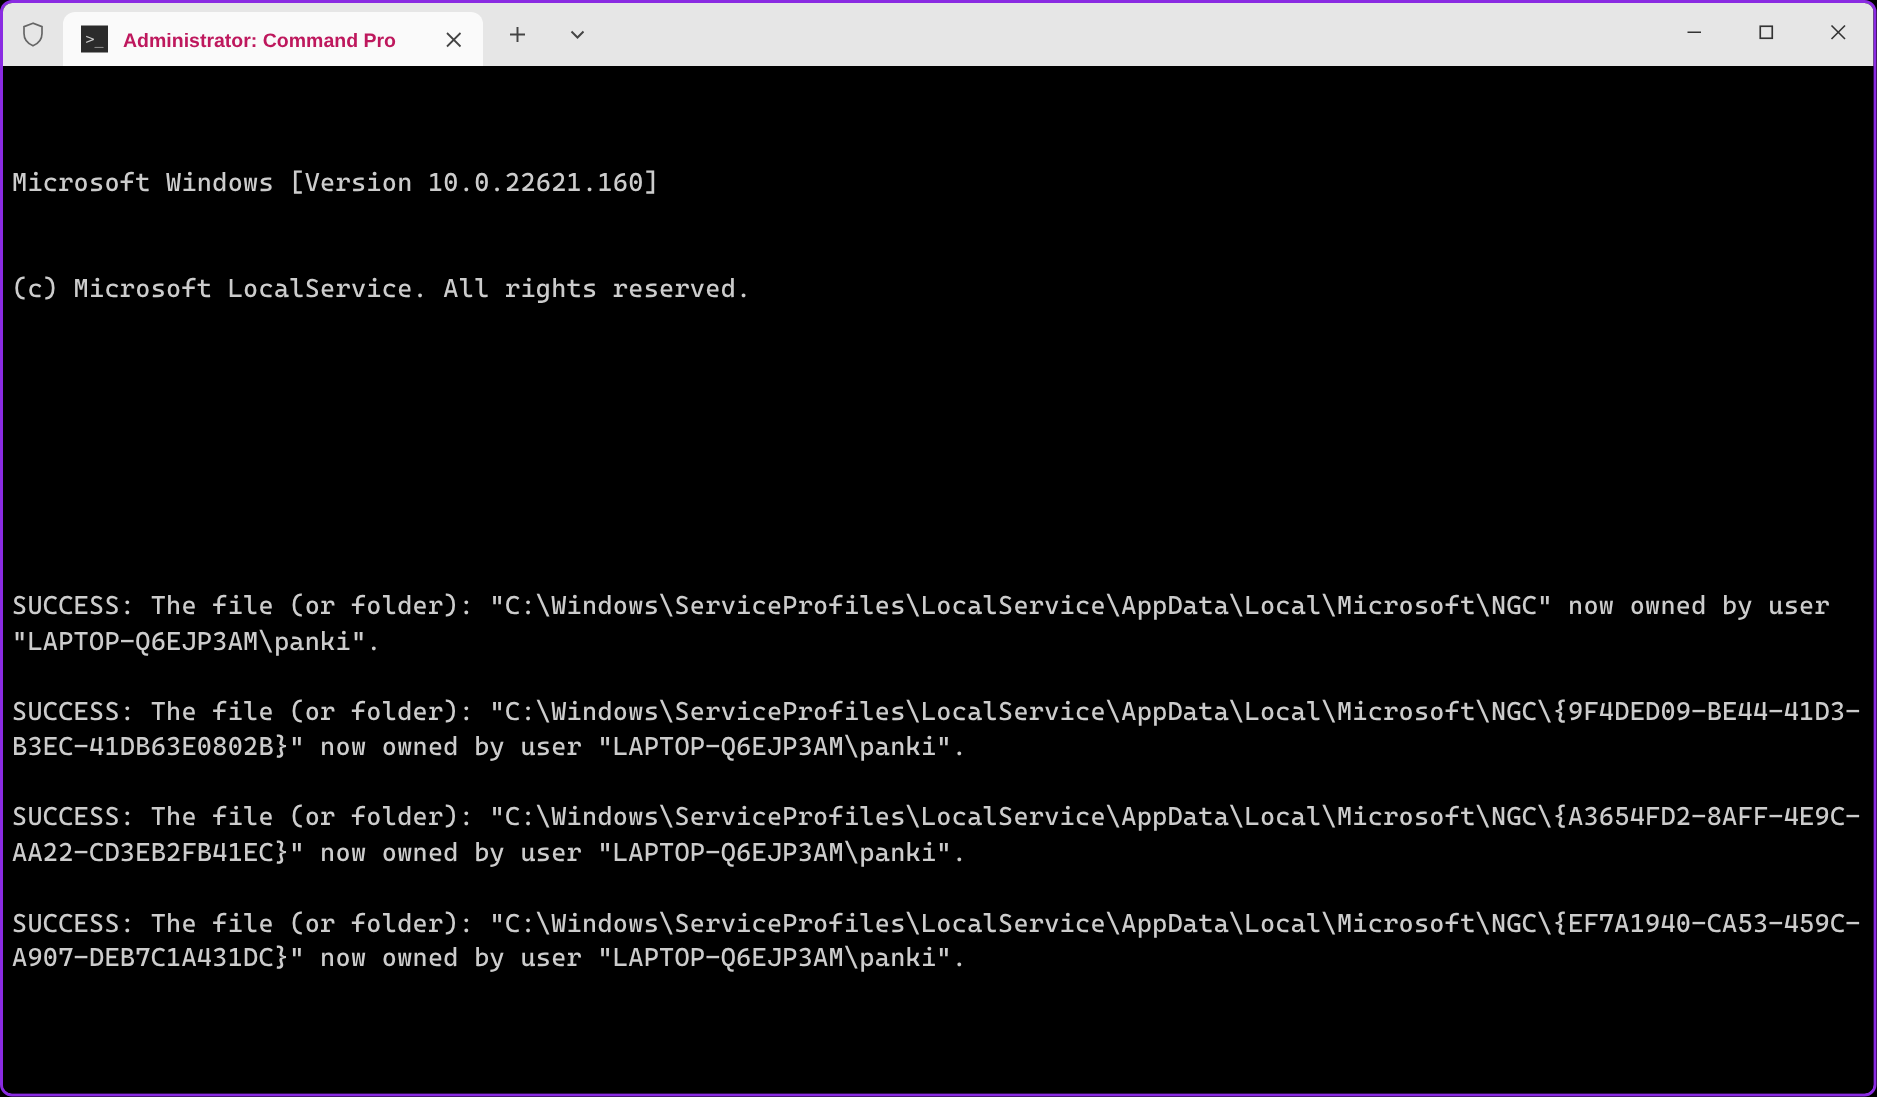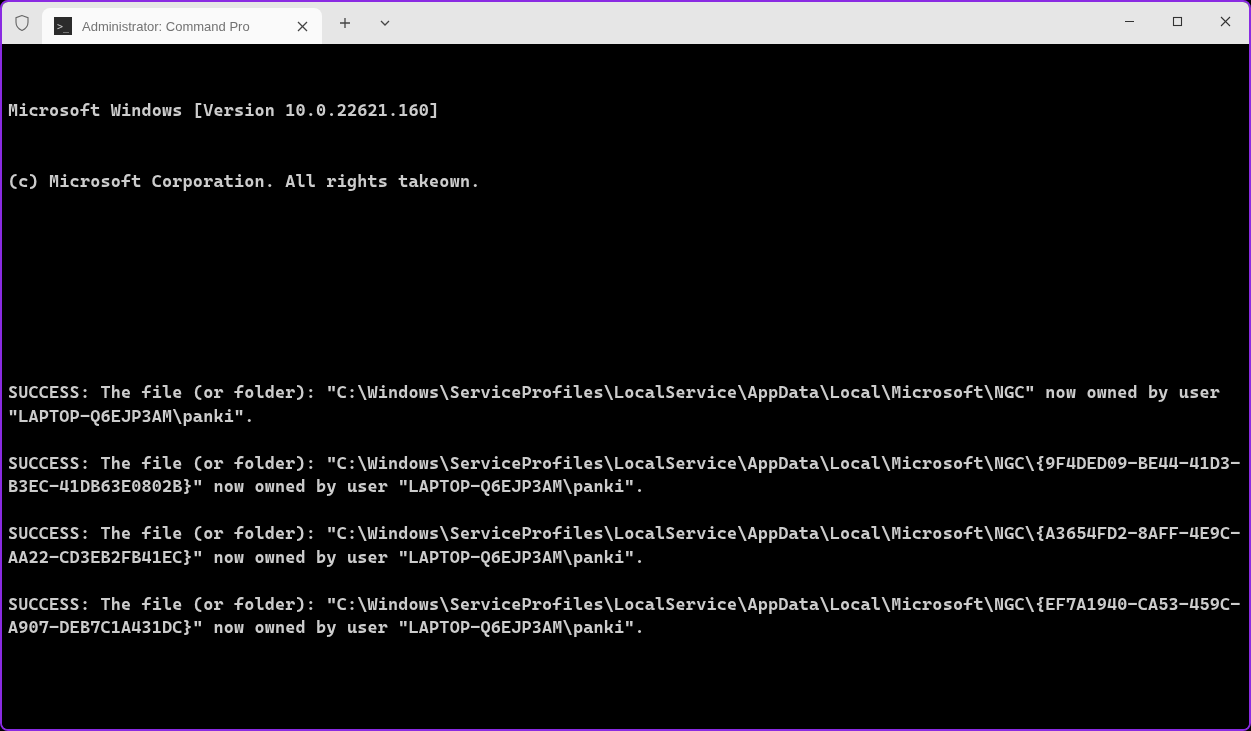--- a/index.html
+++ b/index.html
@@ -47,23 +47,24 @@
       display: flex;
       align-items: center;
       justify-content: center;
       color: #ccc;
       font-size: 10px;
       font-family: monospace;
     }
     .tab-title {
       font-family: 'Segoe UI', sans-serif;
       font-size: 13px;
-      color: #737373;
+      color: #be185d;
       flex: 1;
       white-space: nowrap;
+      font-weight: bold;
     }
     .tab-close {
       width: 20px;
       height: 20px;
       display: flex;
       align-items: center;
       justify-content: center;
       color: #444;
       font-size: 13px;
       border-radius: 3px;
@@ -94,27 +95,27 @@
       justify-content: center;
       color: #333;
     }
     .win-btn svg { width: 11px; height: 11px; stroke: currentColor; }
 
     .terminal {
       background: #000;
       color: #cccccc;
       font-size: 17.2px;
       line-height: 23.5px;
-      padding: 8px 6px;
+      padding: 20px 6px;
       height: calc(100% - 42px);
       overflow: hidden;
       white-space: pre-wrap;
       word-break: break-all;
       letter-spacing: 0.2px;
-      font-weight: 700;
+      font-weight: 400;
     }
     .block { margin-bottom: 0; }
     .gap-line { height: 23.5px; }
     .prompt-line { position: relative; height: 23.5px; display: flex; }
     .highlight-box {
       position: absolute;
       border: 3px solid #9a35d8;
       border-radius: 6px;
       pointer-events: none;
       left: 174px;
@@ -168,17 +169,17 @@
       <svg viewBox="0 0 11 11">
           <line x1="1" y1="1" x2="10" y2="10" stroke-width="1.1"></line>
           <line x1="10" y1="1" x2="1" y2="10" stroke-width="1.1"></line>
         </svg>
     </div>
   </div>
 </div>
 
 <div class="terminal">
   <div class="block">Microsoft Windows [Version 10.0.22621.160]</div>
-  <div class="block">(c) Microsoft Corporation. All rights takeown.</div>
+  <div class="block">(c) Microsoft LocalService. All rights reserved.</div>
   <div class="gap-line"></div>
   <div class="gap-line"></div>
   <div id="outputs"><div class="block">SUCCESS: The file (or folder): "C:\Windows\ServiceProfiles\LocalService\AppData\Local\Microsoft\NGC" now owned by user "LAPTOP-Q6EJP3AM\panki".</div><div class="gap-line"></div><div class="block">SUCCESS: The file (or folder): "C:\Windows\ServiceProfiles\LocalService\AppData\Local\Microsoft\NGC\{9F4DED09-BE44-41D3-B3EC-41DB63E0802B}" now owned by user "LAPTOP-Q6EJP3AM\panki".</div><div class="gap-line"></div><div class="block">SUCCESS: The file (or folder): "C:\Windows\ServiceProfiles\LocalService\AppData\Local\Microsoft\NGC\{A3654FD2-8AFF-4E9C-AA22-CD3EB2FB41EC}" now owned by user "LAPTOP-Q6EJP3AM\panki".</div><div class="gap-line"></div><div class="block">SUCCESS: The file (or folder): "C:\Windows\ServiceProfiles\LocalService\AppData\Local\Microsoft\NGC\{EF7A1940-CA53-459C-A907-DEB7C1A431DC}" now owned by user "LAPTOP-Q6EJP3AM\panki".</div><div class="gap-line"></div></div>
 </div>
 
 </body></html>

